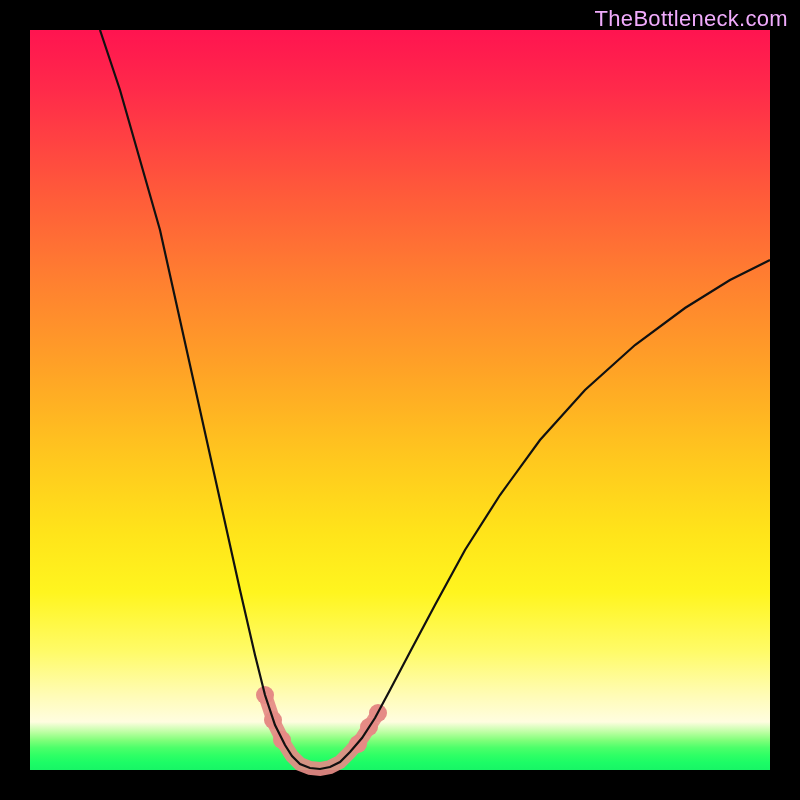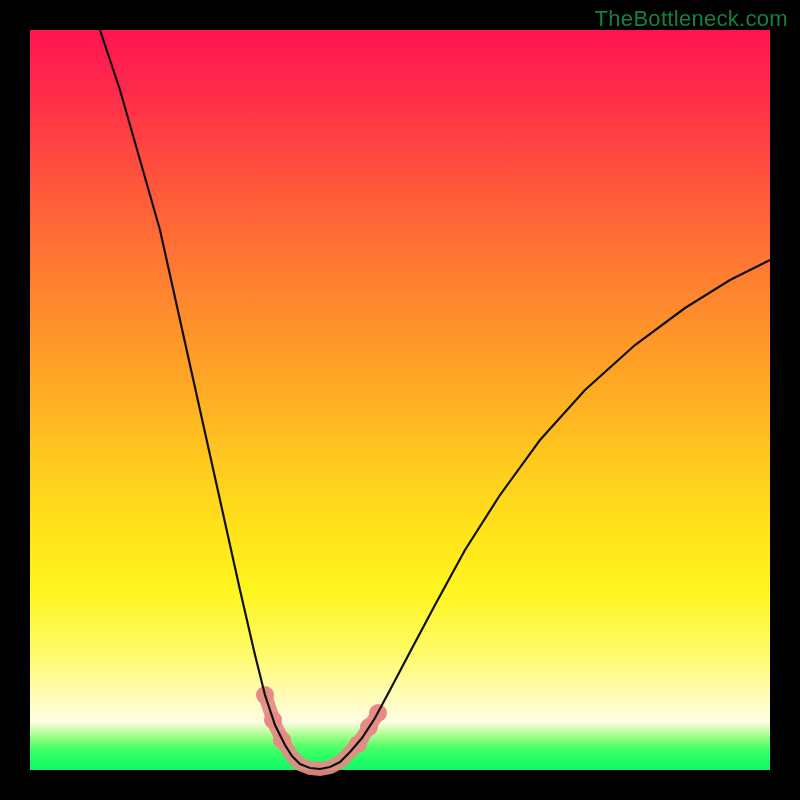--- a/index.html
+++ b/index.html
@@ -14,21 +14,21 @@
   .frame {
     position: relative;
     width: 800px;
     height: 800px;
     background: #000;
   }
   .watermark {
     position: absolute;
     top: 6px;
     right: 12px;
-    color: #15803d;
+    color: #f0abfc;
     font-size: 22px;
     font-weight: 400;
     letter-spacing: 0.3px;
     z-index: 10;
   }
   .plot-area {
     position: absolute;
     left: 30px;
     top: 30px;
     width: 740px;

